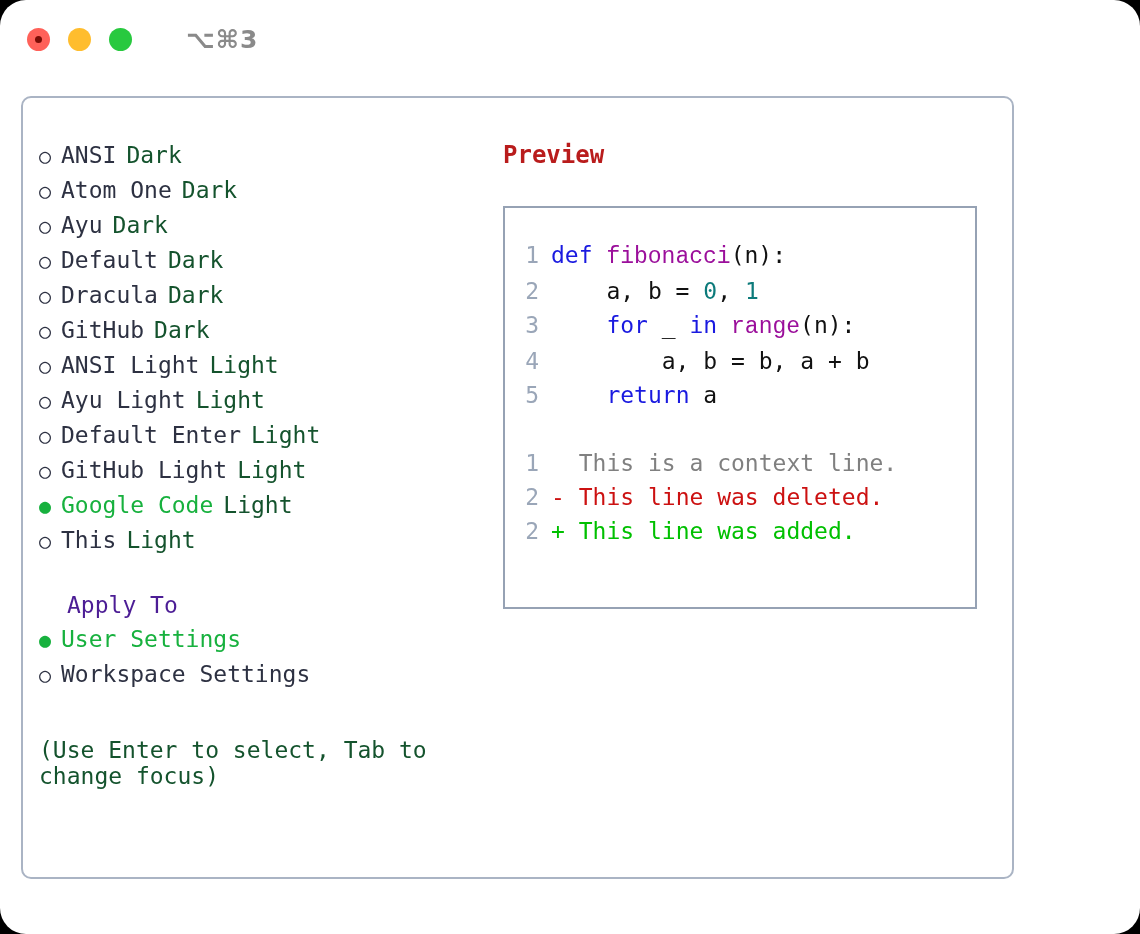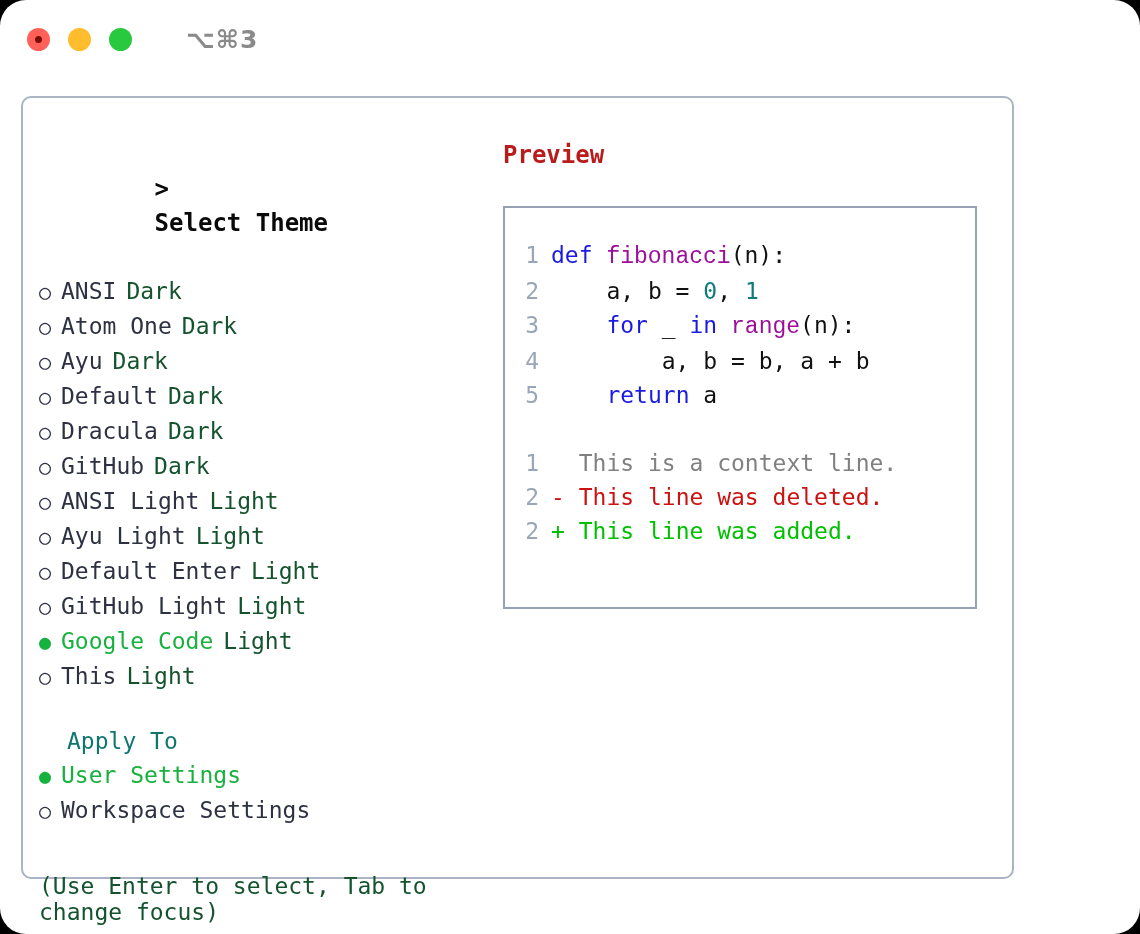--- a/index.html
+++ b/index.html
@@ -122,21 +122,21 @@
   .option-row.selected .opt-label { color: #17b13e; }
   .opt-tag {
     color: #14532d;
     margin-left: 10px;
   }
 
   .group-gap { height: 30px; }
 
   .subsection-title {
     font-size: 23px;
-    color: #0f766e;
+    color: #4c1d95;
     line-height: 34px;
     padding-left: 28px;
     white-space: pre;
   }
 
   #hint-text {
     margin-top: 45px;
     font-size: 23px;
     line-height: 26px;
     color: #14532d;
@@ -205,24 +205,20 @@
       <span class="light close"></span>
       <span class="light min"></span>
       <span class="light max"></span>
     </div>
     <div id="window-shortcut">⌥⌘3</div>
   </div>
 
   <div id="main-panel">
 
     <div id="theme-column">
-      <div class="section-header">
-        <span class="prompt-caret">&gt;</span>
-        <span>Select Theme</span>
-      </div>
 
       <div id="theme-list">
           <div class="option-row"><span class="bullet">○</span><span class="opt-label">ANSI</span><span class="opt-tag">Dark</span></div>
           <div class="option-row"><span class="bullet">○</span><span class="opt-label">Atom One</span><span class="opt-tag">Dark</span></div>
           <div class="option-row"><span class="bullet">○</span><span class="opt-label">Ayu</span><span class="opt-tag">Dark</span></div>
           <div class="option-row"><span class="bullet">○</span><span class="opt-label">Default</span><span class="opt-tag">Dark</span></div>
           <div class="option-row"><span class="bullet">○</span><span class="opt-label">Dracula</span><span class="opt-tag">Dark</span></div>
           <div class="option-row"><span class="bullet">○</span><span class="opt-label">GitHub</span><span class="opt-tag">Dark</span></div>
           <div class="option-row"><span class="bullet">○</span><span class="opt-label">ANSI Light</span><span class="opt-tag">Light</span></div>
           <div class="option-row"><span class="bullet">○</span><span class="opt-label">Ayu Light</span><span class="opt-tag">Light</span></div>

